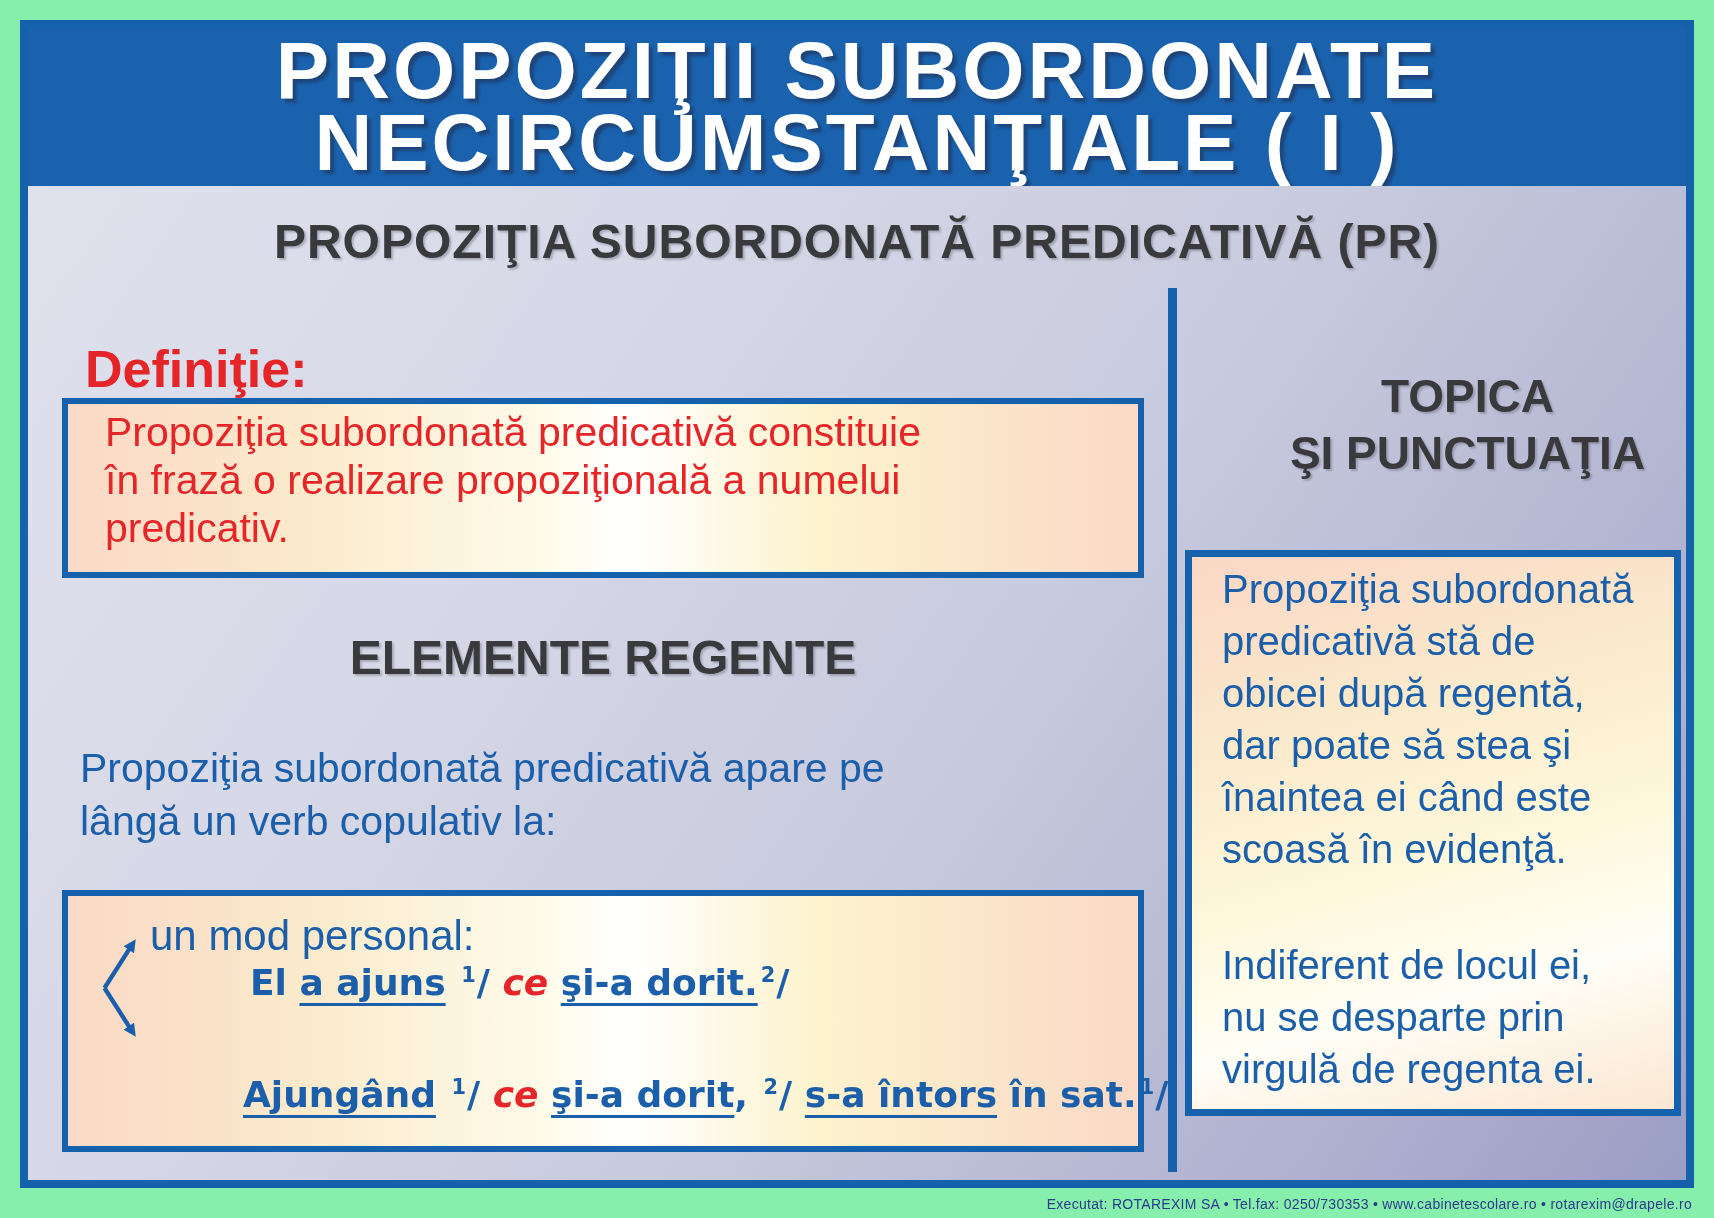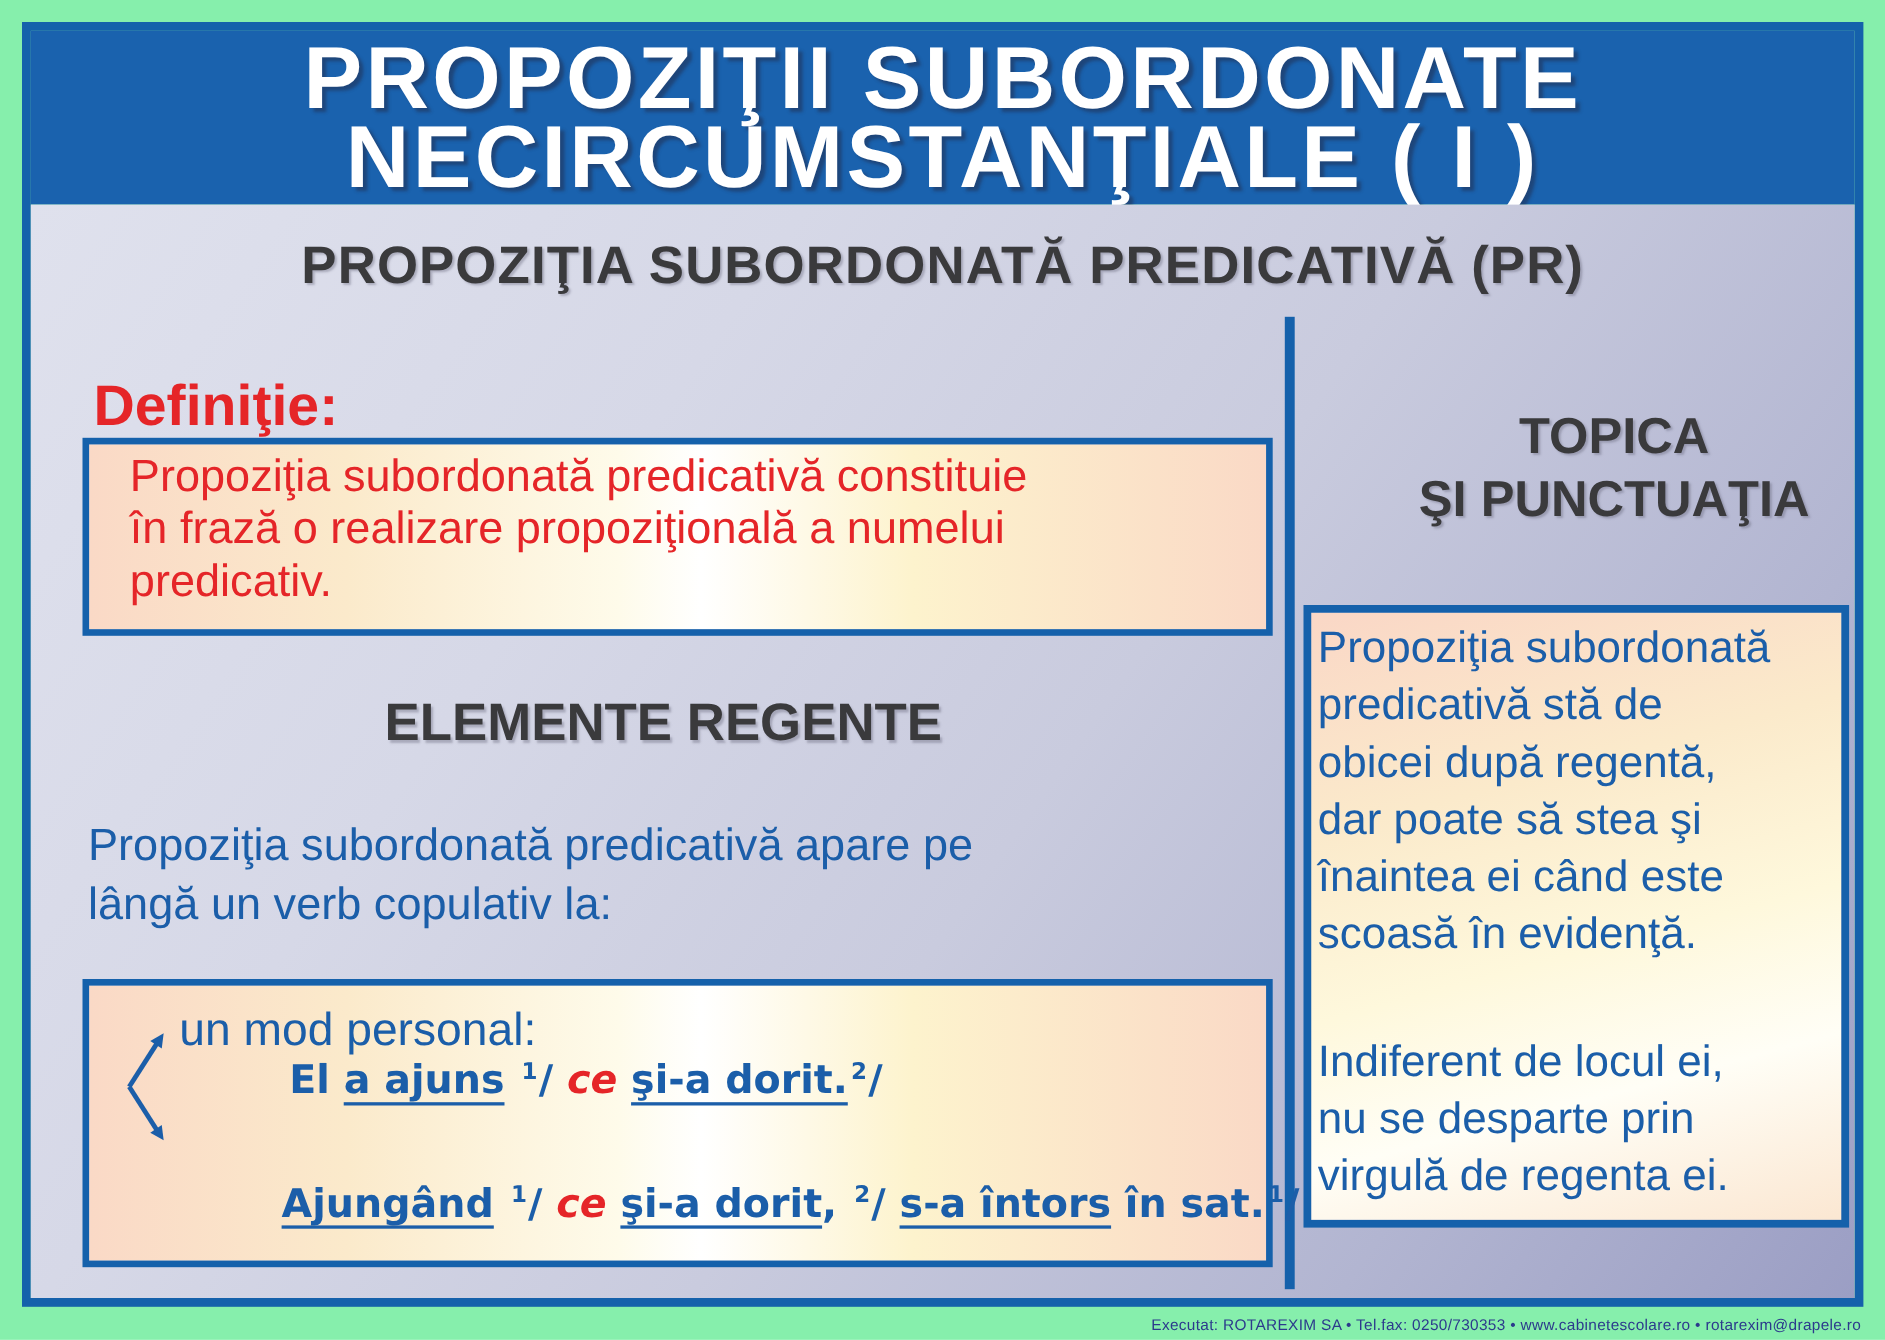--- a/index.html
+++ b/index.html
@@ -45,21 +45,20 @@
     background:#1561AB;
   }
   .def-label{
     position:absolute;left:57px;top:153px;
     font-size:52px;font-weight:bold;color:#E52528;
   }
   .panel{
     border:6px solid #1561AB;
     background:linear-gradient(90deg,#FAD9C6 0%,#FBEACB 22%,#FEFBEA 45%,#FFFFFF 52%,#FDF3CD 70%,#FAD9C6 100%);
     box-sizing:border-box;
-    margin-left:13px;
   }
   .def-box{
     position:absolute;left:34px;top:212px;width:1082px;height:180px;
     padding:4px 10px 0 37px;
   }
   .def-text{
     font-size:41px;line-height:48px;color:#E52528;
     white-space:pre-line;
   }
   .elements-heading{
@@ -105,21 +104,21 @@
     position:absolute;left:1149px;top:182px;width:509px;
     text-align:center;
     font-size:46px;line-height:57px;font-weight:bold;color:#3A3A3C;
     text-shadow:2px 2px 2px rgba(100,100,120,0.4);
     padding-left:36px;
   }
   .topica-box{
     position:absolute;left:1157px;top:364px;width:496px;height:566px;
     border:7px solid #1561AB;box-sizing:border-box;
     background:linear-gradient(165deg,#FAD7C6 0%,#FBEACB 30%,#FEF8DC 55%,#FFFEF6 75%,#FBE7D2 100%);
-    padding:6px 12px 0 6px;
+    padding:6px 12px 0 30px;
   }
   .topica-box p{
     margin:0;
     font-size:40px;line-height:52px;color:#1B5EA9;
     white-space:pre-line;
   }
   .topica-box p.tp2{margin-top:64px;}
   .footer{
     position:absolute;right:22px;bottom:6px;
     font-size:14px;color:#2C3A8C;letter-spacing:0.3px;

